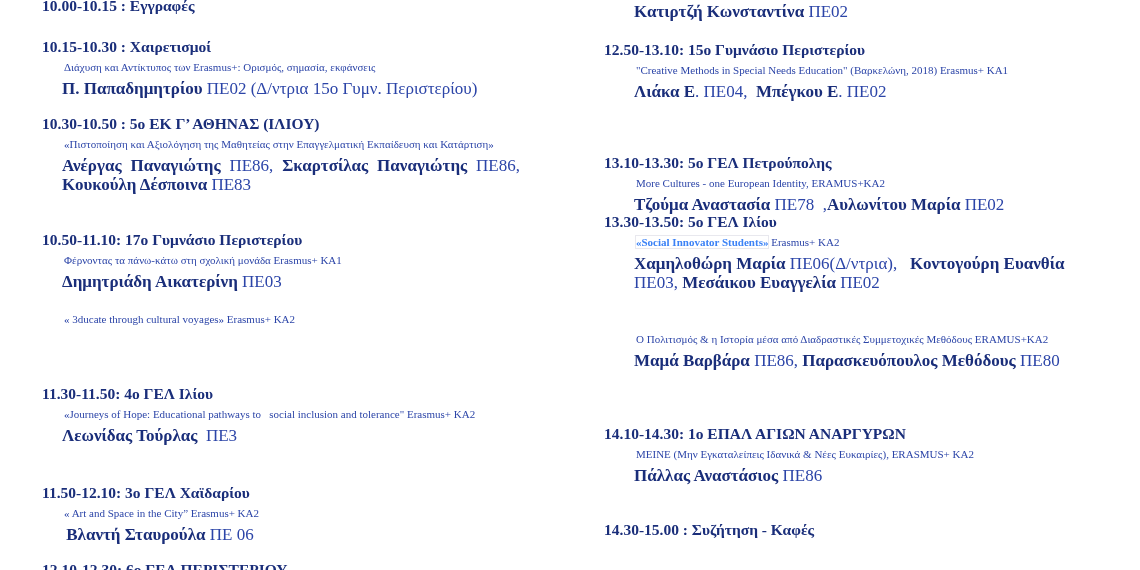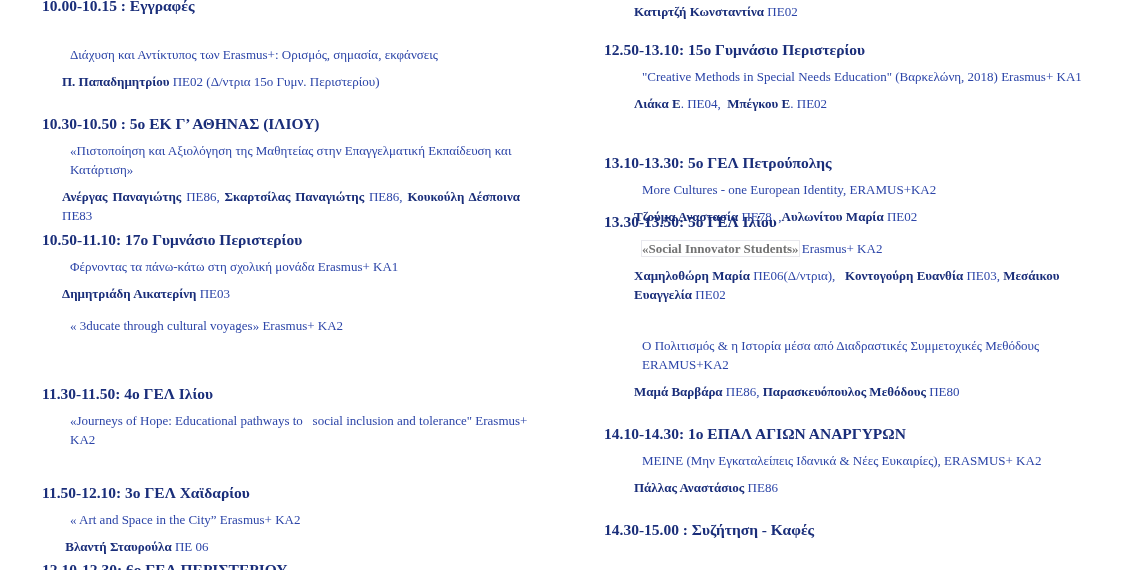--- a/index.html
+++ b/index.html
@@ -11,40 +11,41 @@
     .col-left { left: 42px; width: 520px; }
     .col-right { left: 604px; width: 520px; }
     .session { position: absolute; left: 0; width: 520px; }
     .time-title {
       color: #1a2e7a; font-weight: bold; font-size: 15.5px; line-height: 19px;
       white-space: nowrap; margin: 0;
     }
     .body { padding-left: 20px; }
     .col-right .body { padding-left: 30px; }
     .desc {
-      color: #2c45a8; font-size: 13px; line-height: 19px; margin: 8px;
+      color: #2c45a8; font-size: 11px; line-height: 19px; margin: 2px;
     }
-    .desc b { color: #737373; }
+    .desc b { color: #3b82f6; }
     .people {
-      color: #2c45a8; font-size: 13px; line-height: 19px; margin: 0;
+      color: #2c45a8; font-size: 17px; line-height: 19px; margin: 0;
     }
     .people .nm { color: #1a2e7a; font-weight: bold; }
     .justify { text-align: justify; text-align-last: left; }
     .highlight-box { outline: 1px solid #e8e8ee; }
   </style>
 </head>
 <body>
 
 <div class="col col-left">
 
   <div class="session" style="top:-4px">
     <p class="time-title">10.00-10.15 : Εγγραφές</p>
   </div>
 
   <div class="session" style="top:37px">
+    <p class="time-title">10.15-10.30 : Χαιρετισμοί</p>
     <div class="body">
       <p class="desc">Διάχυση και Αντίκτυπος των Erasmus+: Ορισμός, σημασία, εκφάνσεις</p>
       <p class="people"><span class="nm">Π. Παπαδημητρίου</span><span> ΠΕ02 (Δ/ντρια 15ο Γυμν. Περιστερίου)</span></p>
     </div>
   </div>
 
   <div class="session" style="top:114px">
     <p class="time-title">10.30-10.50 :  5ο  ΕΚ Γ’ ΑΘΗΝΑΣ (ΙΛΙΟΥ)</p>
     <div class="body">
       <p class="desc" style="width:480px">«Πιστοποίηση και Αξιολόγηση της Μαθητείας στην Επαγγελματική Εκπαίδευση και Κατάρτιση»</p>
@@ -63,20 +64,21 @@
   <div class="session" style="top:308px">
     <div class="body">
       <p class="desc">« 3ducate through cultural voyages» Erasmus+ KA2</p>
     </div>
   </div>
 
   <div class="session" style="top:384px">
     <p class="time-title">11.30-11.50:  4ο ΓΕΛ Ιλίου</p>
     <div class="body">
       <p class="desc" style="width:475px; white-space:pre-wrap">«Journeys of Hope: Educational pathways to   social inclusion and tolerance" Erasmus+ KA2</p>
+      <p class="people" style="white-space:pre"><span class="nm">Λεωνίδας Τούρλας</span><span>  ΠΕ3</span></p>
     </div>
   </div>
 
   <div class="session" style="top:483px">
     <p class="time-title">11.50-12.10:  3ο ΓΕΛ Χαϊδαρίου</p>
     <div class="body">
       <p class="desc">« Art and Space in the City” Erasmus+ KA2</p>
       <p class="people" style="white-space:pre"><span class="nm"> Βλαντή Σταυρούλα</span><span> ΠΕ 06</span></p>
     </div>
   </div>

